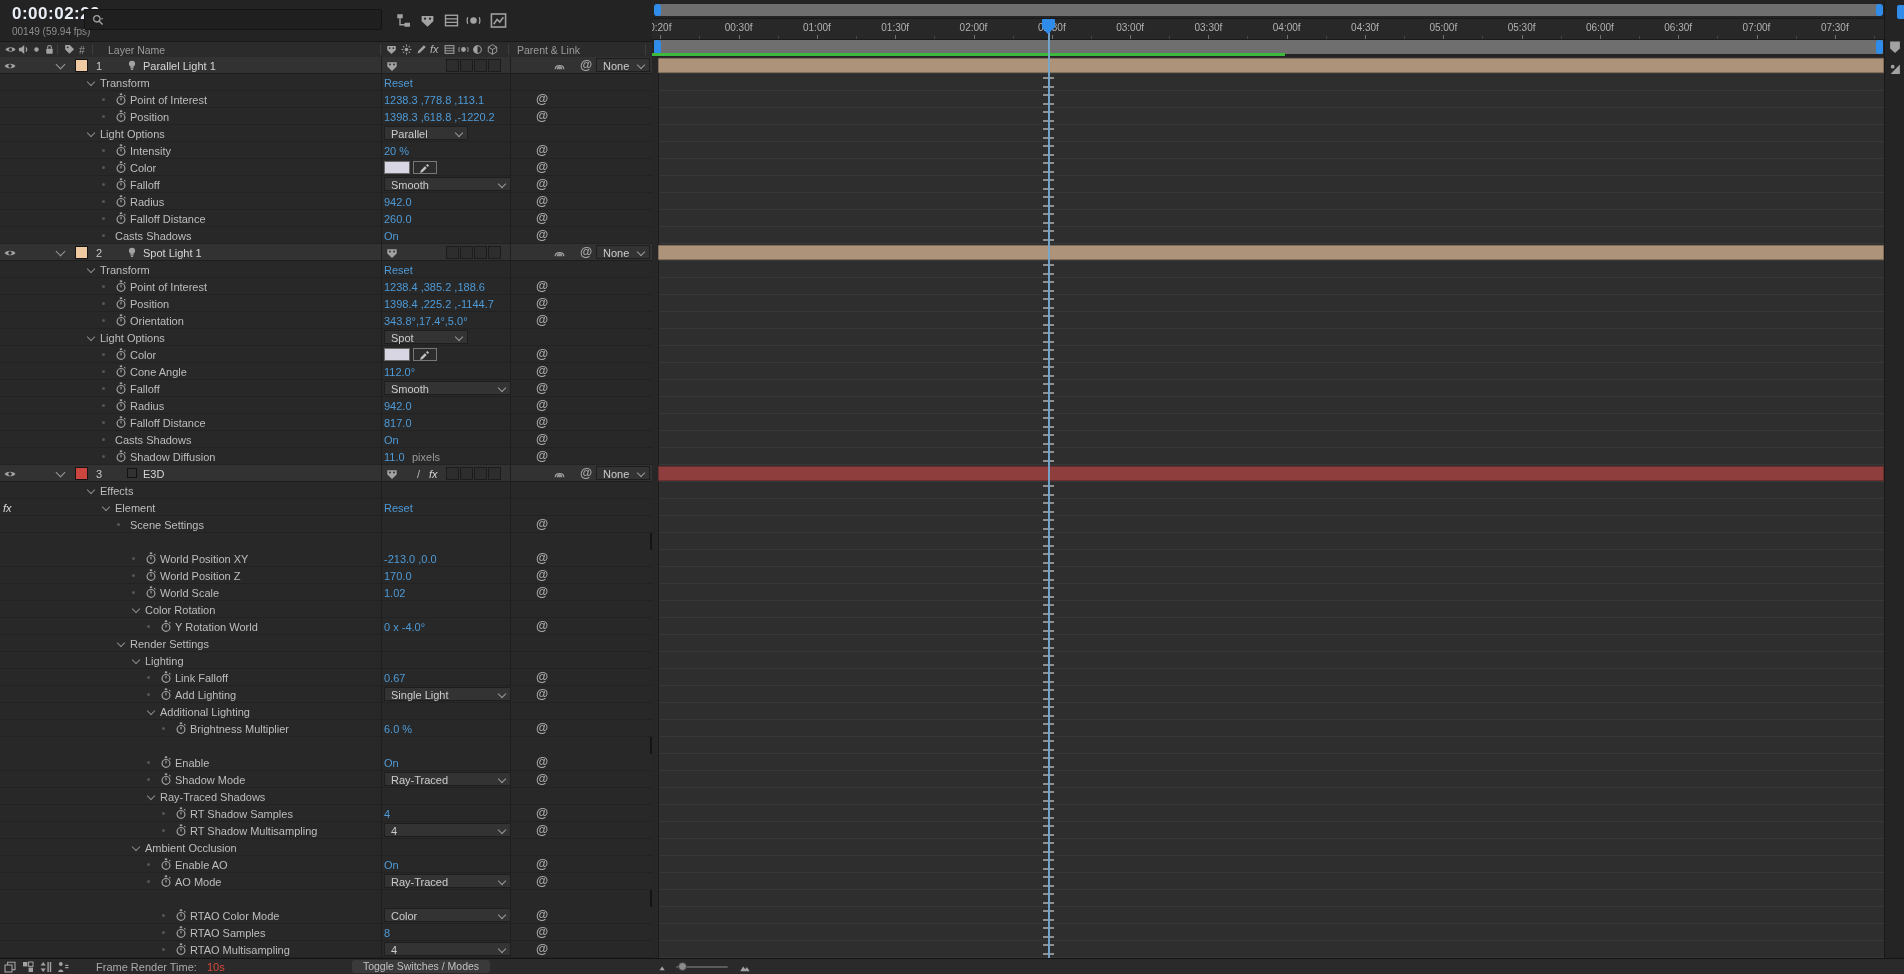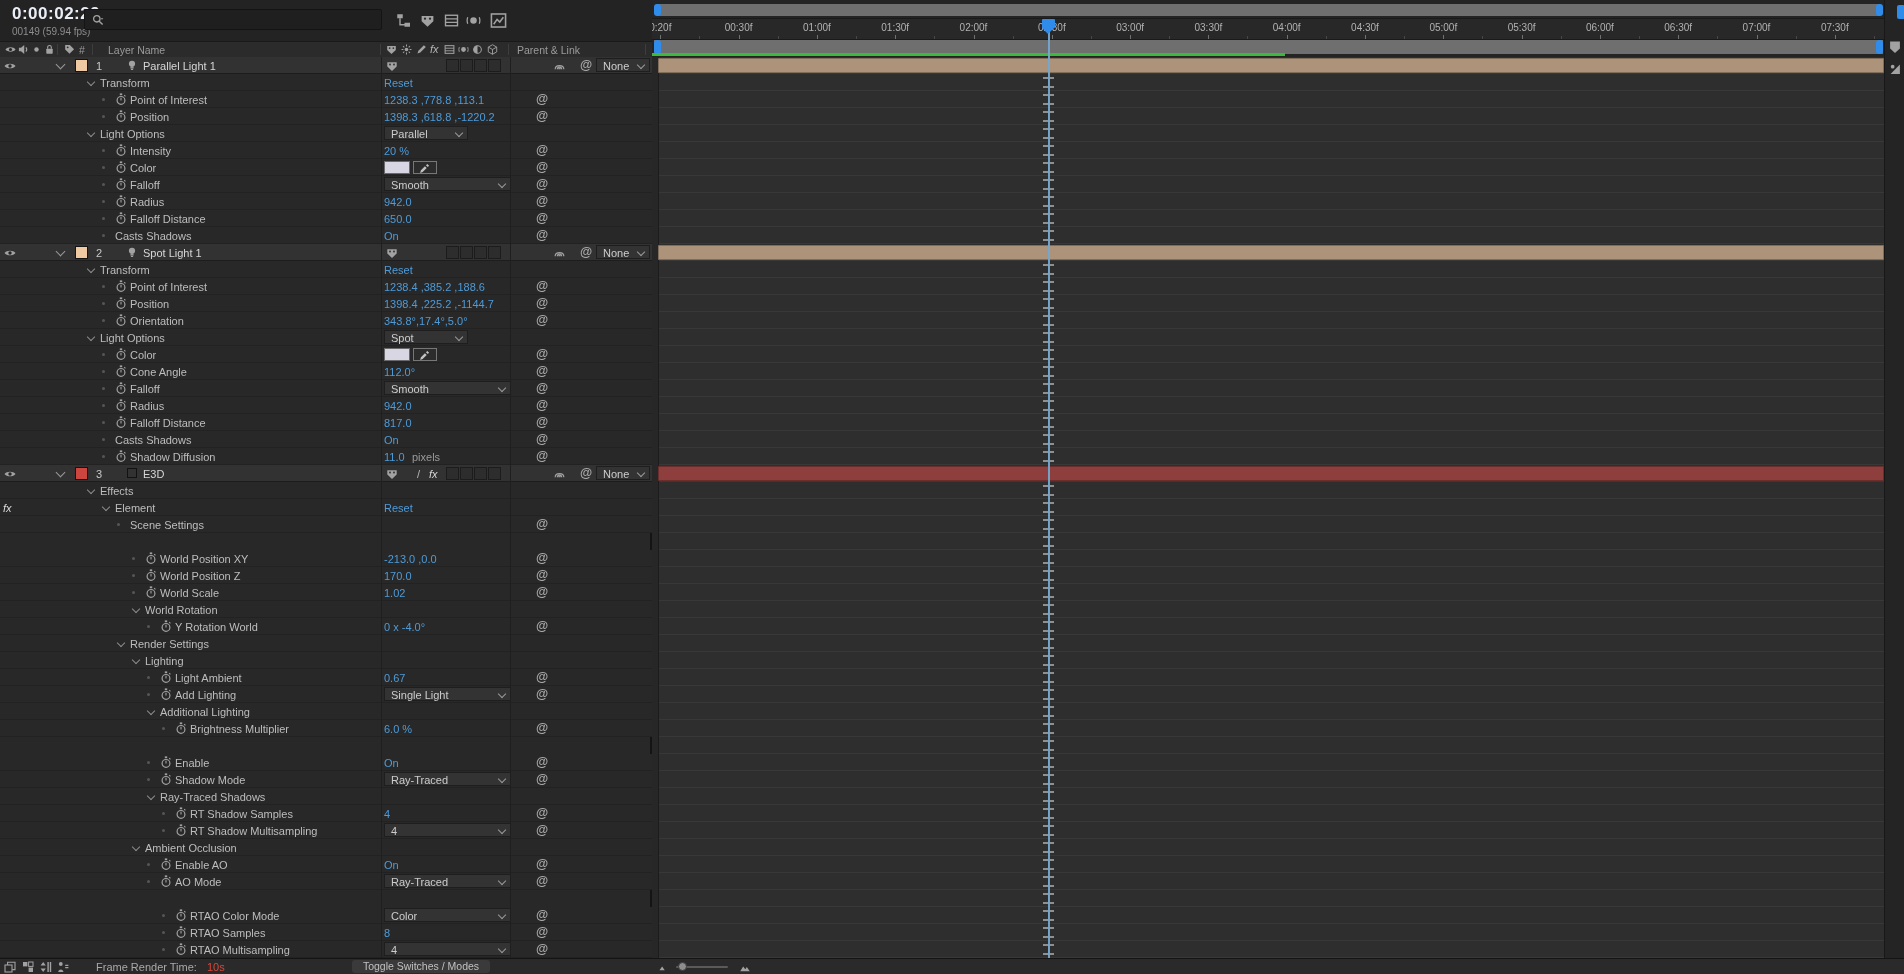--- a/index.html
+++ b/index.html
@@ -442,21 +442,21 @@
         </div>
         <div class="row" style="top: 153px;">
           <span class="kdot" style="left: 102px;"></span>
           <span class="ic " style="position: absolute; left: 115px; width: 12px; height: 13px; top: 2px;">
             <svg>
               <use href="#i-watch"></use>
             </svg>
           </span>
           <span class="rlab" style="left: 130px;">Falloff Distance</span>
           <span class="pw" style="left: 536px;">@</span>
-          <span class="val">650.0</span>
+          <span class="val">260.0</span>
         </div>
         <div class="row" style="top: 170px;">
           <span class="kdot" style="left: 102px;"></span>
           <span class="rlab" style="left: 115px;">Casts Shadows</span>
           <span class="pw" style="left: 536px;">@</span>
           <span class="val">On</span>
         </div>
         <div class="row layer" style="top: 187px;">
           <span class="ic " style="position: absolute; left: 4px; width: 12px; height: 12px; top: 2.5px;">
             <svg>
@@ -697,21 +697,21 @@
             <svg>
               <use href="#i-watch"></use>
             </svg>
           </span>
           <span class="rlab" style="left: 160px;">World Scale</span>
           <span class="pw" style="left: 536px;">@</span>
           <span class="val">1.02</span>
         </div>
         <div class="row" style="top: 544px;">
           <span class="chev sm" style="left: 133px;"></span>
-          <span class="rlab" style="left: 145px;">World Rotation</span>
+          <span class="rlab" style="left: 145px;">Color Rotation</span>
         </div>
         <div class="row" style="top: 561px;">
           <span class="kdot" style="left: 147px;"></span>
           <span class="ic " style="position: absolute; left: 160px; width: 12px; height: 13px; top: 2px;">
             <svg>
               <use href="#i-watch"></use>
             </svg>
           </span>
           <span class="rlab" style="left: 175px;">Y Rotation World</span>
           <span class="pw" style="left: 536px;">@</span>
@@ -725,21 +725,21 @@
           <span class="chev sm" style="left: 118px;"></span>
           <span class="rlab" style="left: 130px;">Render Settings</span>
         </div>
         <div class="row" style="top: 612px;">
           <span class="kdot" style="left: 147px;"></span>
           <span class="ic " style="position: absolute; left: 160px; width: 12px; height: 13px; top: 2px;">
             <svg>
               <use href="#i-watch"></use>
             </svg>
           </span>
-          <span class="rlab" style="left: 175px;">Light Ambient</span>
+          <span class="rlab" style="left: 175px;">Link Falloff</span>
           <span class="pw" style="left: 536px;">@</span>
           <span class="val">0.67</span>
         </div>
         <div class="row" style="top: 629px;">
           <span class="kdot" style="left: 147px;"></span>
           <span class="ic " style="position: absolute; left: 160px; width: 12px; height: 13px; top: 2px;">
             <svg>
               <use href="#i-watch"></use>
             </svg>
           </span>

